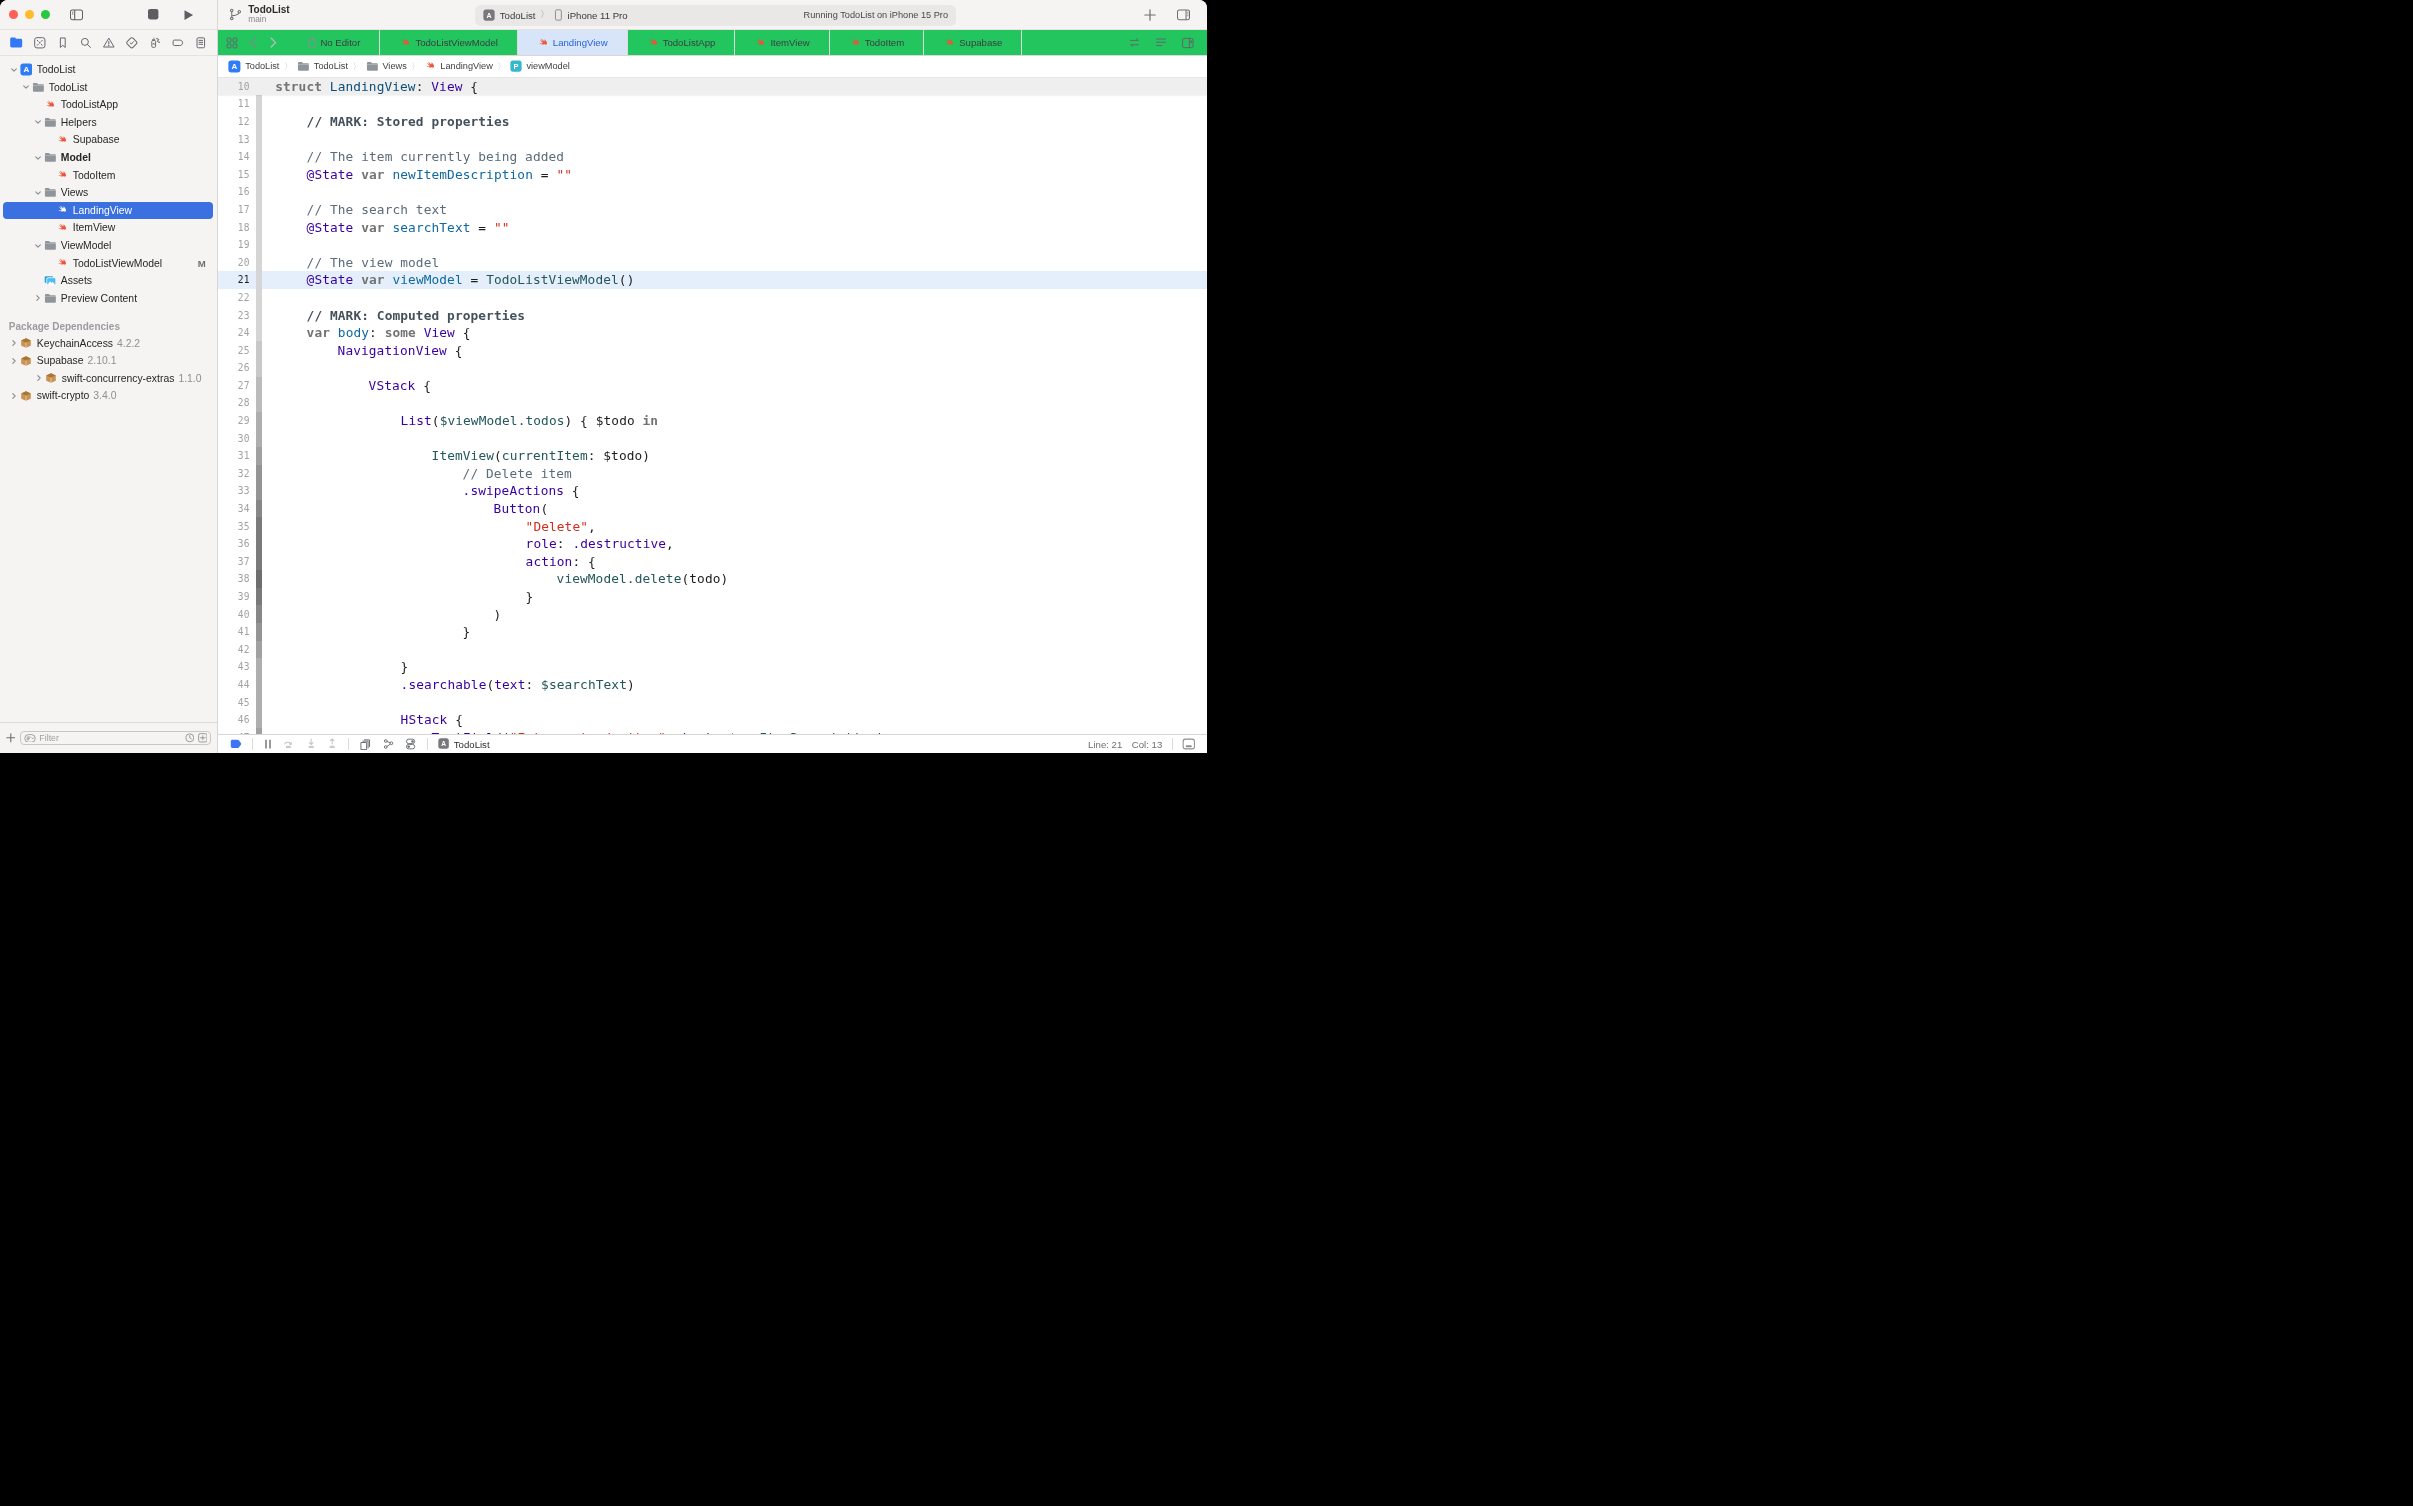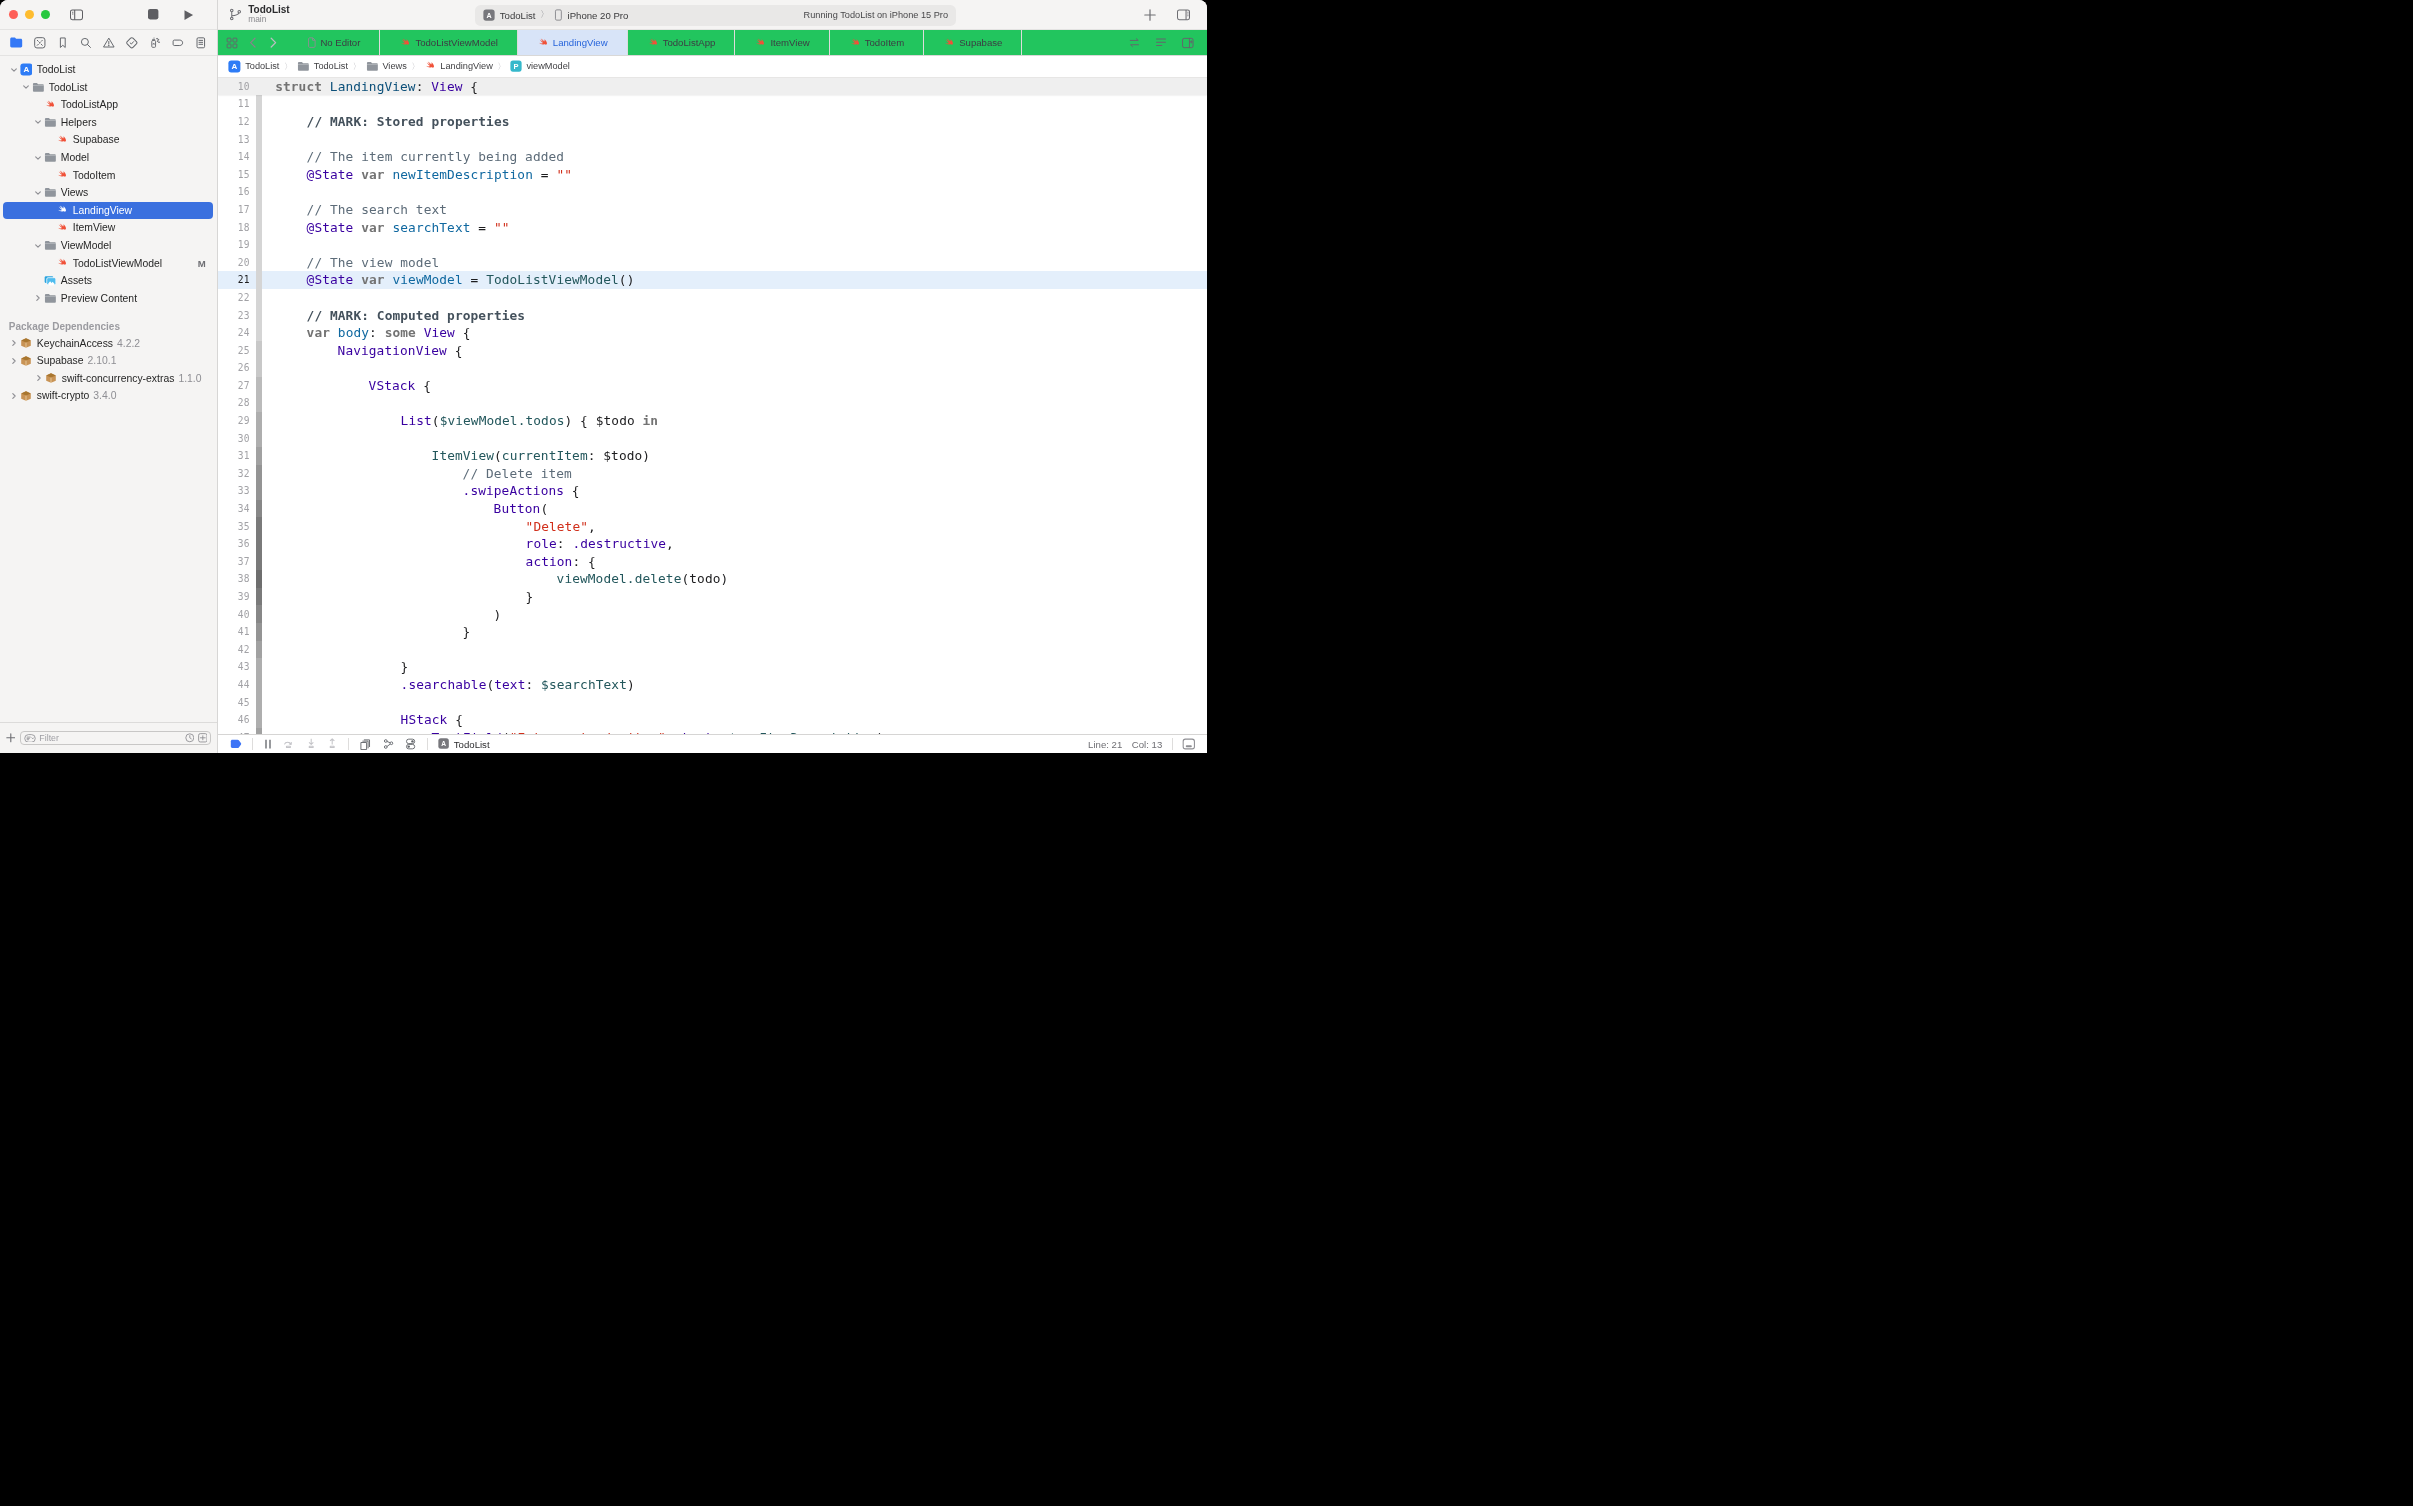--- a/index.html
+++ b/index.html
@@ -222,21 +222,21 @@
         </div>
         <div class="row" style="padding-left: 44px;">
           <span class="chev"></span>
           <span class="icn">
             <svg width="12" height="12" viewBox="0 0 16 16">
               <path fill="#F05138" d="M13.1 10.5c.5-1.6.2-3.5-1-5.2-.6-.9-1.4-1.7-2.2-2.3.3 1 .3 2-.1 2.9C8.4 4.6 6.6 3.2 5 2.1c.9 1.5 2.3 3.1 3.5 4.2C6.8 5.4 4.9 4.2 3.6 3.2c1.2 1.9 3 3.7 4.7 4.9-1.8.7-4 .5-5.3-.4 1.4 1.8 4.1 2.8 6.5 2.1 1-.3 1.8-.1 2.3.6.3-.4.6-.9.7-1.3z"></path>
             </svg>
           </span>
           <span class="lbl">Supabase</span>
         </div>
-        <div class="row" style="padding-left: 32px;">
+        <div class="row" style="padding-left: 32px; font-weight: bold;">
           <span class="chev">
             <svg width="8" height="8" viewBox="0 0 12 12" fill="none" stroke="currentColor" stroke-width="1.7">
               <path d="M2.5 4.2 6 7.7l3.5-3.5" stroke-linecap="round" stroke-linejoin="round"></path>
             </svg>
           </span>
           <span class="icn">
             <svg width="12.8" height="11.2" viewBox="0 0 17 15">
               <path fill="#90959C" d="M1.2 3.1c0-.9.7-1.6 1.6-1.6h3.3c.4 0 .8.2 1 .4l1 1.1h6c1 0 1.7.7 1.7 1.6v7c0 .9-.7 1.6-1.6 1.6H2.8c-.9 0-1.6-.7-1.6-1.6V3.1z"></path>
               <path fill="#FFFFFF" opacity=".35" d="M1.2 4.4h14.6v1H1.2z"></path>
             </svg>
@@ -450,21 +450,21 @@
       <div class="scheme-pill">
         <svg width="12" height="12" viewBox="0 0 16 16" style="font-size:12px">
             <rect x="0.5" y="0.5" width="15" height="15" rx="3.6" fill="#77777C"></rect>
             <text x="8" y="11.4" text-anchor="middle" font-family="Liberation Sans" font-size="9.5" font-weight="bold" fill="#fff">A</text>
           </svg>
         <span>TodoList</span>
         <span class="pill-chev">〉</span>
         <svg width="8.8" height="12" viewBox="0 0 12 16" fill="none" stroke="#8A8A8E" stroke-width="1.3">
             <rect x="2" y="1" width="8" height="14" rx="1.8"></rect>
           </svg>
-        <span>iPhone 20 Pro</span>
+        <span>iPhone 11 Pro</span>
         <span class="pill-status">Running TodoList on iPhone 15 Pro</span>
       </div>
       <div class="toolbar-right">
         <span class="tb-icon">
           <svg width="12" height="12" viewBox="0 0 15 15" stroke="#6E6E73" stroke-width="1.5" fill="none">
               <path d="M7.5 1v13M1 7.5h13" stroke-linecap="round"></path>
             </svg>
         </span>
         <span class="tb-icon">
           <svg width="15" height="13.6" viewBox="0 0 20 18" fill="none" stroke="#6E6E73" stroke-width="1.4">

